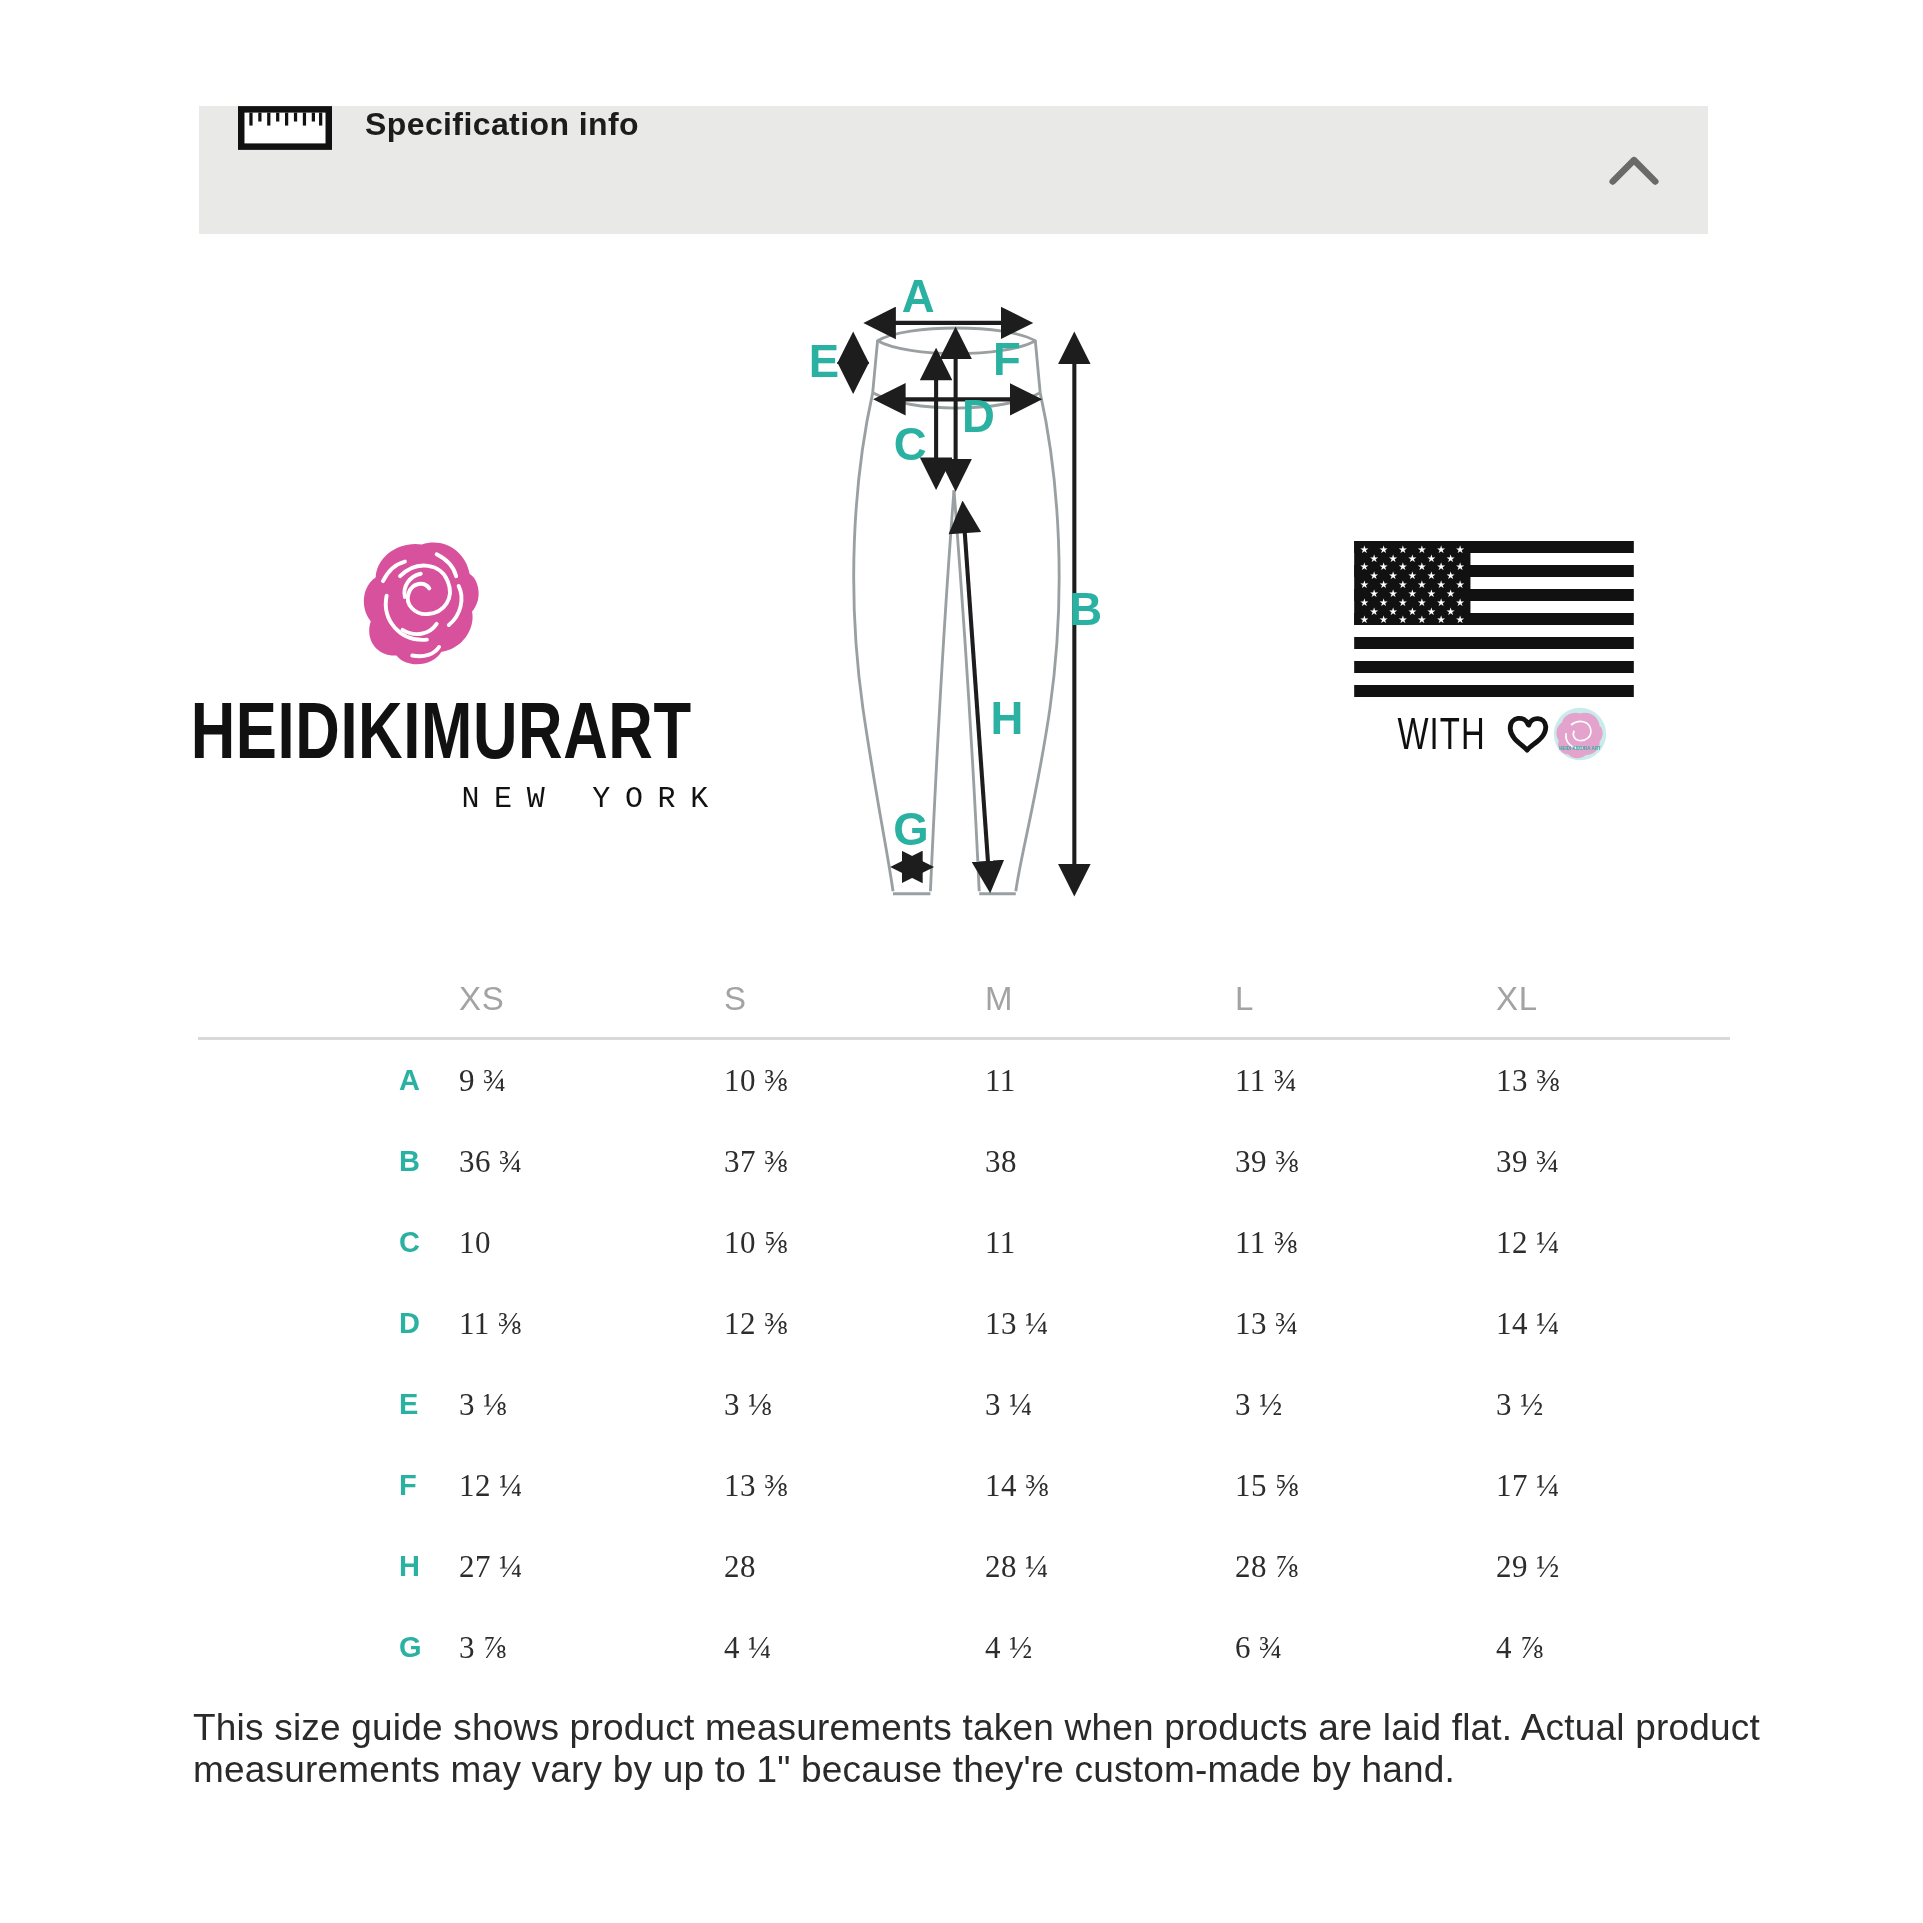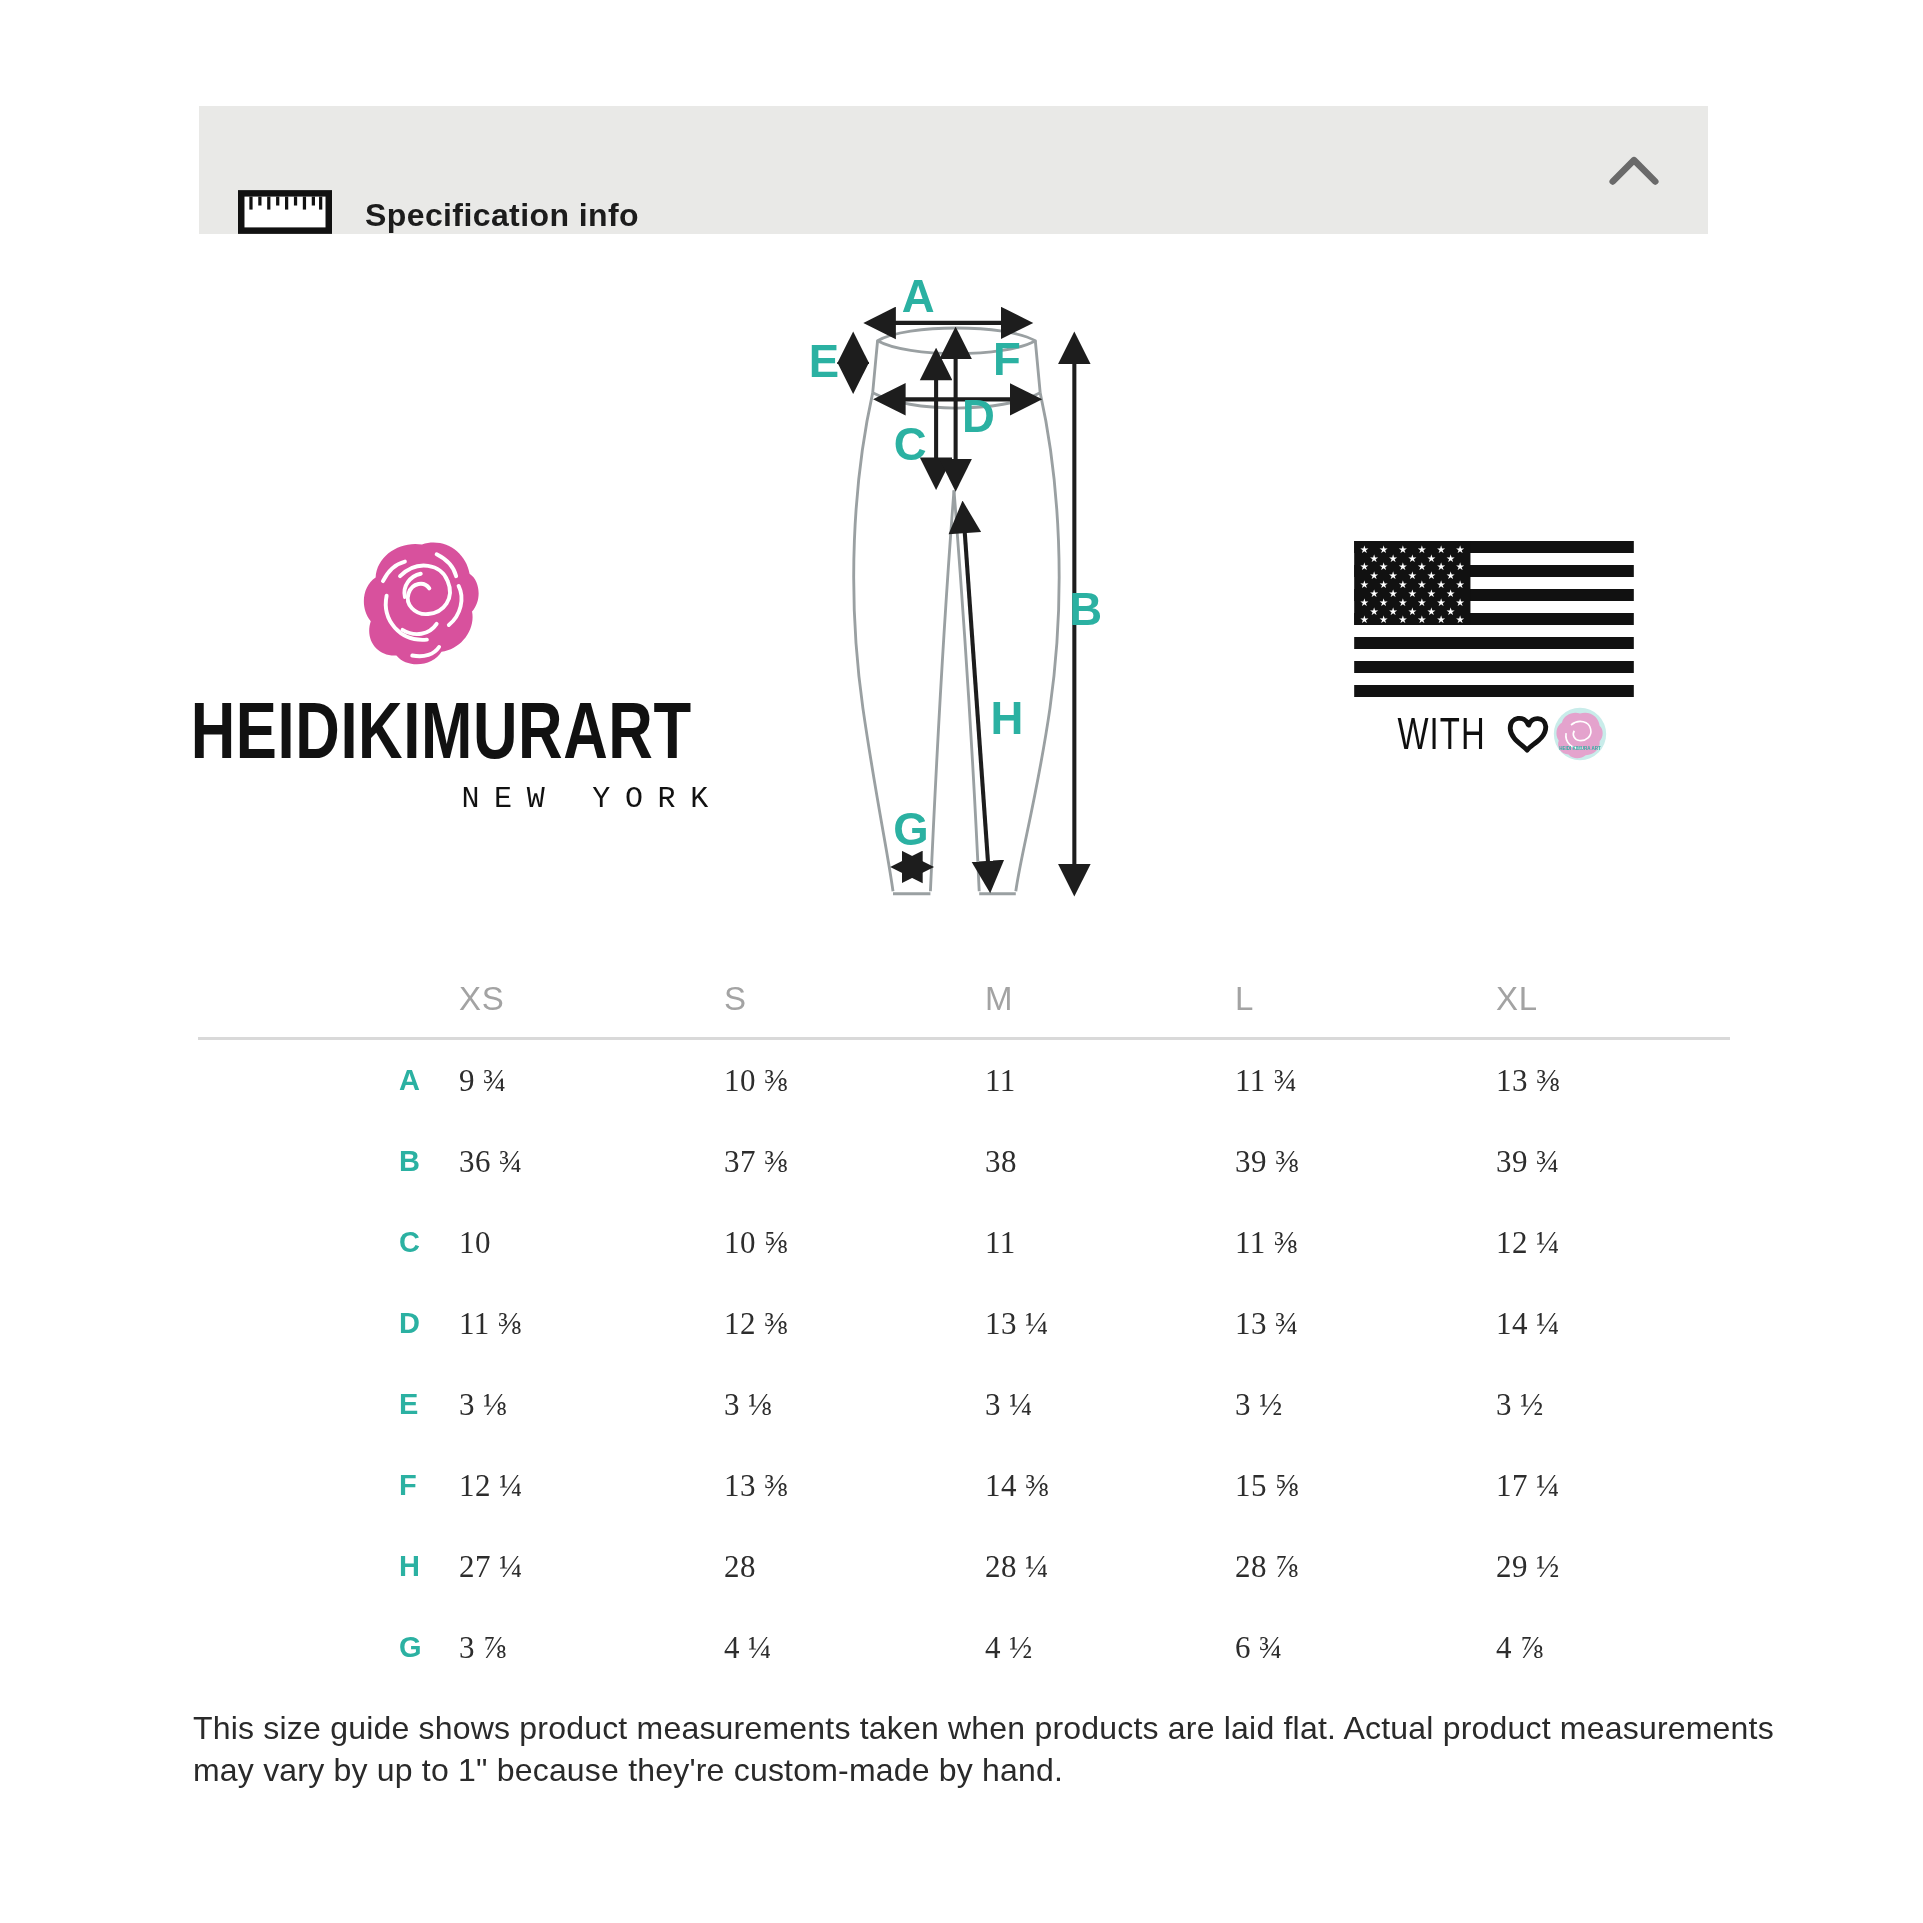--- a/index.html
+++ b/index.html
@@ -5,21 +5,21 @@
   * { margin:0; padding:0; box-sizing:border-box; }
   html,body { background:#ffffff; }
   body {
     width:1923px; height:1923px; position:relative;
     font-family:"Liberation Sans", sans-serif; color:#2d2d2d;
   }
 
   
   .spec-bar {
     position:absolute; left:199px; top:106px; width:1509px; height:128px;
-    background:#e9e9e7; display:flex; align-items:flex-end; cursor:pointer;
+    background:#e9e9e7; display:flex; align-items:flex-start; cursor:pointer;
   }
   .spec-bar .ruler { margin-left:39px; flex:0 0 auto; }
   .spec-title {
     margin-left:33px; font-size:32px; font-weight:bold; color:#1c1c1c; letter-spacing:0.4px;
   }
   .spec-chevron { position:absolute; right:47px; top:46px; }
 
   
   .diagram { position:absolute; left:806px; top:269px; width:309px; height:651px; }
   .diagram text { font-family:"Liberation Sans", sans-serif; font-weight:bold; fill:#2bb1a2; font-size:56px; }
@@ -58,21 +58,21 @@
   }
   .t-head { height:79px; border-bottom:3.3px solid #d9d9d9; }
   .t-head .t-col { font-size:33px; color:#a3a3a3; letter-spacing:0.8px; }
   .t-row { height:81px; }
   .t-label { padding-left:201px; font-size:29px; font-weight:bold; color:#2bb1a2; }
   .t-cell { font-size:31px; color:#2d2d2d; letter-spacing:0.4px;font-family:Liberation Serif, serif; }
 
   
   .disclaimer {
     position:absolute; left:193px; top:1707px; width:1624px;
-    font-size:32px; line-height:42px; color:#2a2a2a; letter-spacing:0.2px;
+    font-size:37px; line-height:42px; color:#2a2a2a; letter-spacing:0.2px;
   }
 </style>
 </head>
 <body>
 
 <div class="spec-bar">
   <svg class="ruler" width="94" height="44" viewBox="0 0 116 54">
     <rect x="4" y="4" width="108" height="46" fill="#ffffff" stroke="#111" stroke-width="8"></rect>
     <g stroke="#111" stroke-width="4">
       <line x1="16" y1="8" x2="16" y2="24"></line>

